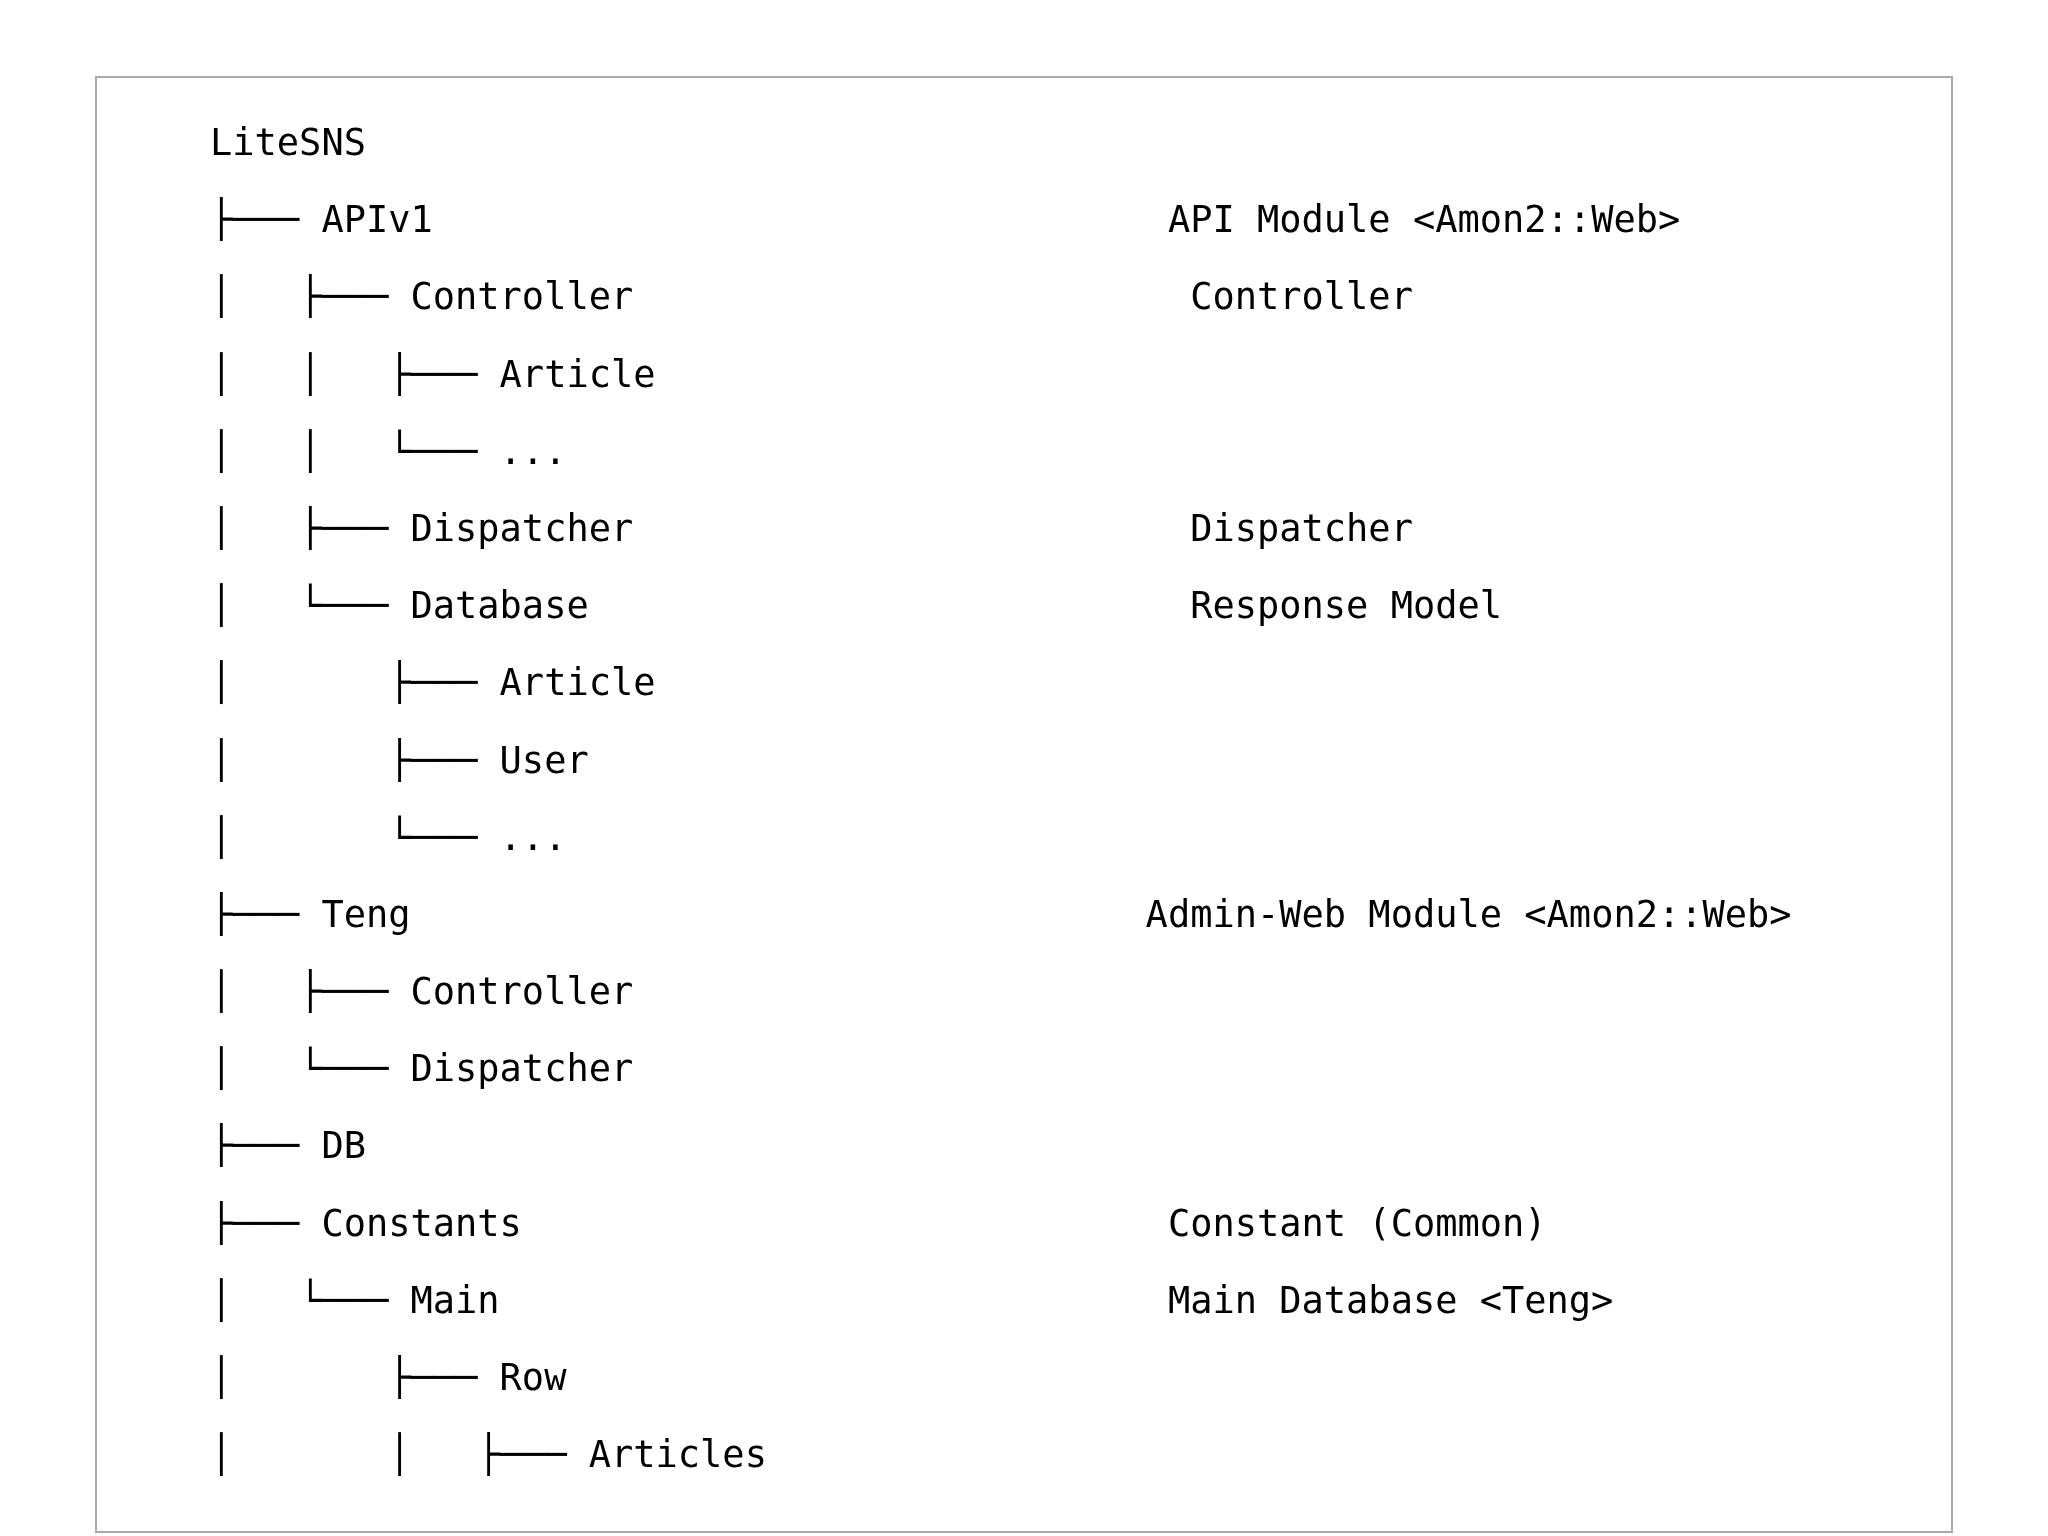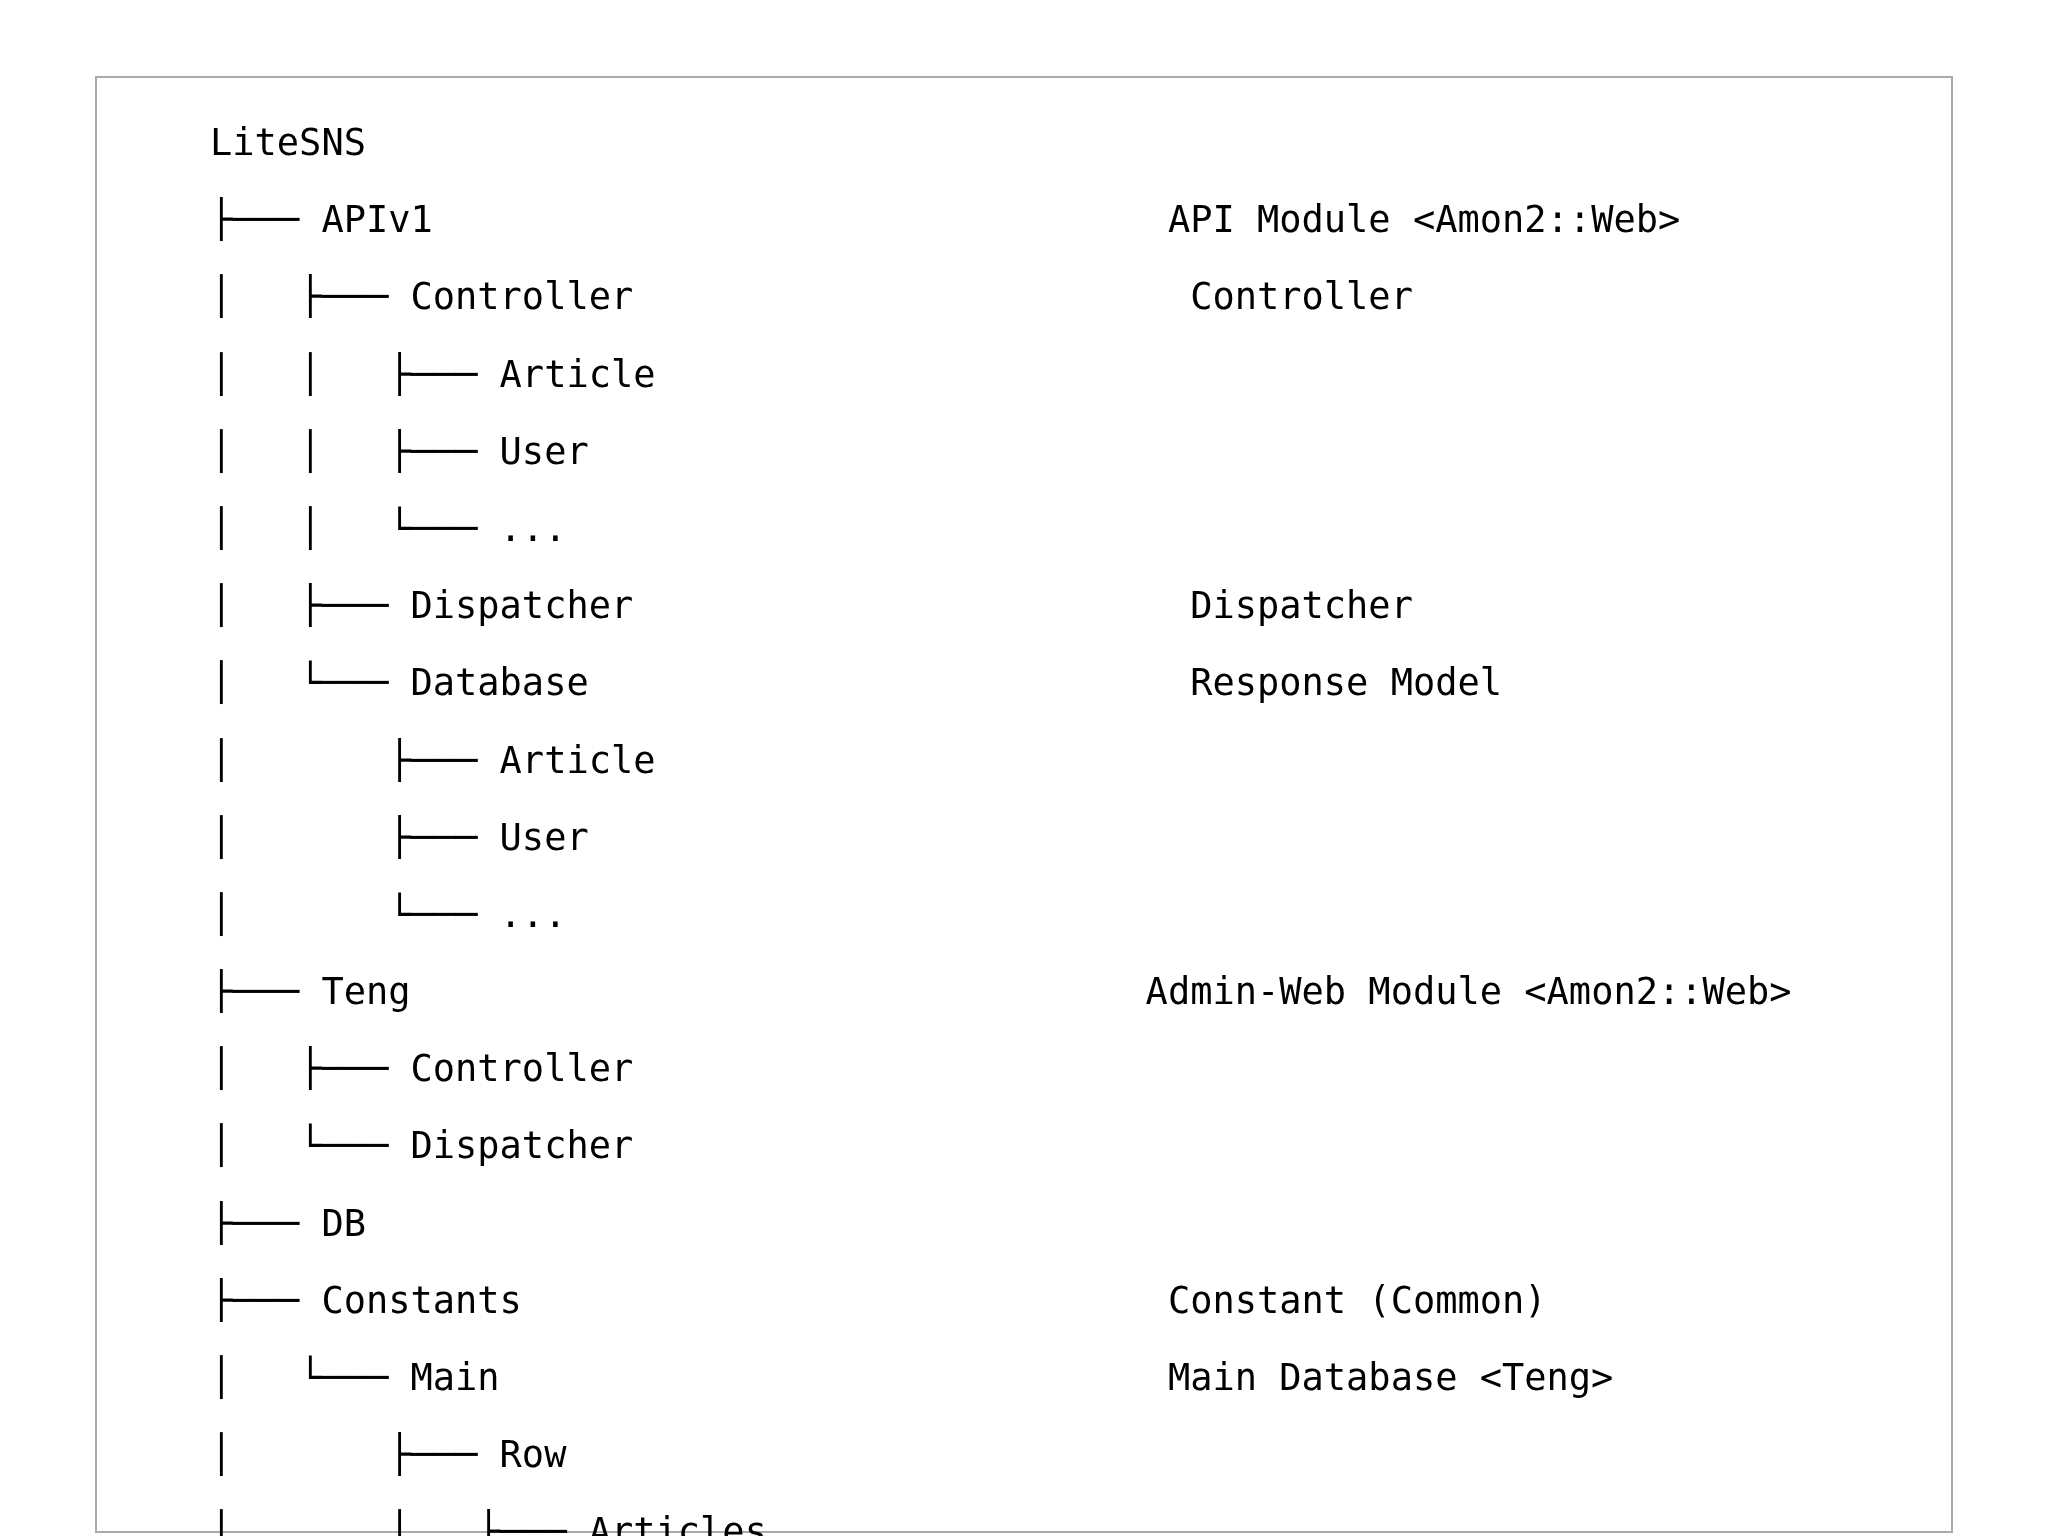--- a/index.html
+++ b/index.html
@@ -59,21 +59,20 @@
 </style>
 </head>
 <body>
 
 <div id="canvas">
   <div id="frame">
     <pre id="tree-listing"><span class="tree-row"><span class="tree-prefix"></span><span class="tree-label">LiteSNS</span></span>
 <span class="tree-row"><span class="tree-prefix">├─── </span><span class="tree-label">APIv1</span><span class="tree-gap">                                 </span><span class="tree-note">API Module &lt;Amon2::Web&gt;</span></span>
 <span class="tree-row"><span class="tree-prefix">│   ├─── </span><span class="tree-label">Controller</span><span class="tree-gap">                        </span><span class="tree-note"> Controller</span></span>
 <span class="tree-row"><span class="tree-prefix">│   │   ├─── </span><span class="tree-label">Article</span></span>
-<span class="tree-row"><span class="tree-prefix">│   │   ├─── </span><span class="tree-label">User</span></span>
 <span class="tree-row"><span class="tree-prefix">│   │   └─── </span><span class="tree-label">...</span></span>
 <span class="tree-row"><span class="tree-prefix">│   ├─── </span><span class="tree-label">Dispatcher</span><span class="tree-gap">                        </span><span class="tree-note"> Dispatcher</span></span>
 <span class="tree-row"><span class="tree-prefix">│   └─── </span><span class="tree-label">Database</span><span class="tree-gap">                          </span><span class="tree-note"> Response Model</span></span>
 <span class="tree-row"><span class="tree-prefix">│       ├─── </span><span class="tree-label">Article</span></span>
 <span class="tree-row"><span class="tree-prefix">│       ├─── </span><span class="tree-label">User</span></span>
 <span class="tree-row"><span class="tree-prefix">│       └─── </span><span class="tree-label">...</span></span>
 <span class="tree-row"><span class="tree-prefix">├─── </span><span class="tree-label">Teng</span><span class="tree-gap">                                 </span><span class="tree-note">Admin-Web Module &lt;Amon2::Web&gt;</span></span>
 <span class="tree-row"><span class="tree-prefix">│   ├─── </span><span class="tree-label">Controller</span></span>
 <span class="tree-row"><span class="tree-prefix">│   └─── </span><span class="tree-label">Dispatcher</span></span>
 <span class="tree-row"><span class="tree-prefix">├─── </span><span class="tree-label">DB</span></span>

